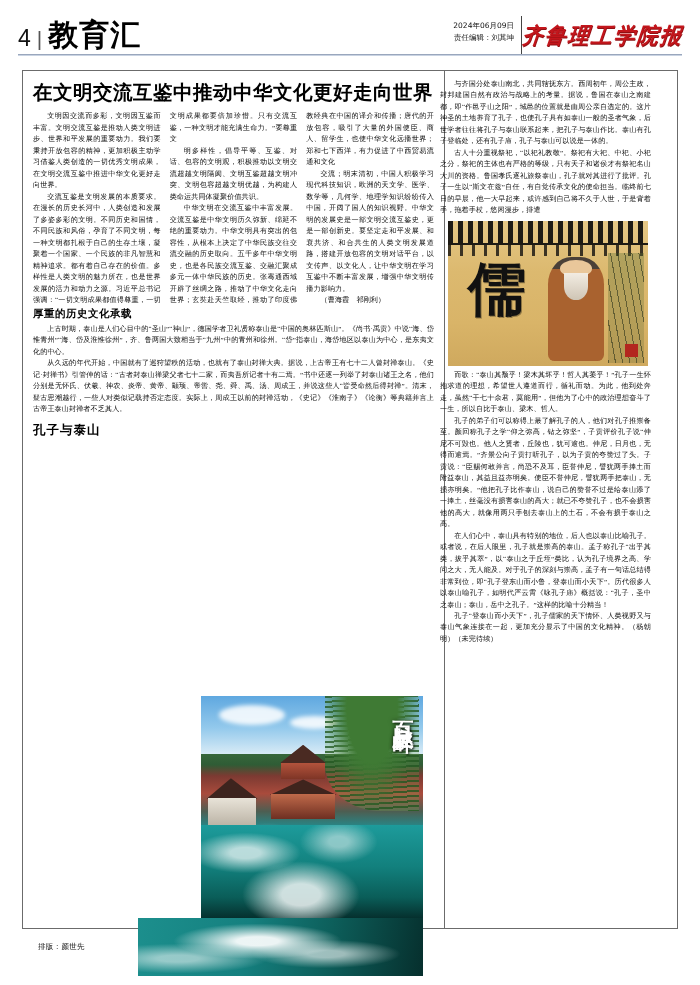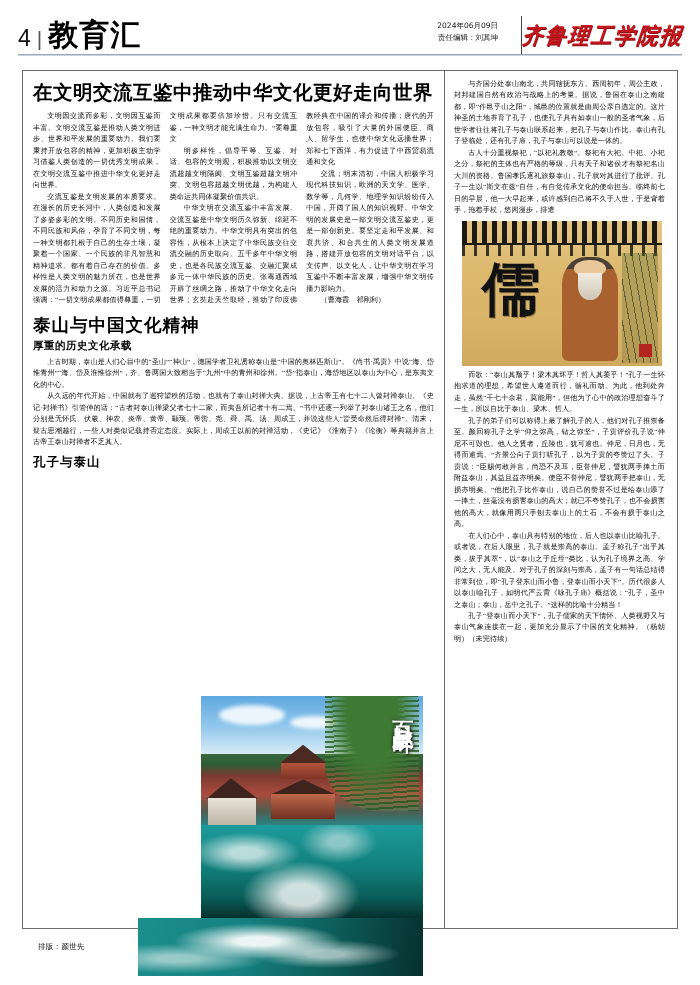--- a/index.html
+++ b/index.html
@@ -65,21 +65,21 @@
     position: absolute;
     left: 0;
     top: 36px;
     width: 664px;
     height: 0;
     border-top: 1px solid #9aa7bd;
     border-bottom: 1px solid #c9d3e2;
   }
   .mast-meta {
     position: absolute;
-    right: 184px;
+    right: 168px;
     top: 2px;
     text-align: right;
     font-family: "DejaVu Sans", sans-serif;
     font-size: 7.5px;
     line-height: 1.55;
     color: #111;
     white-space: nowrap;
   }
   .mast-logo {
     position: absolute;
@@ -318,21 +318,21 @@
       linear-gradient(180deg, rgba(90,110,50,.35), rgba(60,80,35,.2));
   }
   .ru-seal {
     position: absolute; right: 5%; bottom: 6%; width: 13px; height: 13px;
     background: #b3261f;
   }
 
   
   .rightzone {
     position: absolute;
-    left: 422px;
+    left: 408px;
     top: 0;
     width: 233px;
     height: 857px;
     box-sizing: border-box;
     padding: 8px 13px 0 9px;
   }
 
   
   .footer {
     position: absolute;
@@ -375,21 +375,20 @@
       <h1 class="headline h-main">在文明交流互鉴中推动中华文化更好走向世界</h1>
       <div class="cols3">
         <p class="body">文明因交流而多彩，文明因互鉴而丰富。文明交流互鉴是推动人类文明进步、世界和平发展的重要动力。我们要秉持开放包容的精神，更加积极主动学习借鉴人类创造的一切优秀文明成果，在文明交流互鉴中推进中华文化更好走向世界。</p>
         <p class="body">交流互鉴是文明发展的本质要求。在漫长的历史长河中，人类创造和发展了多姿多彩的文明。不同历史和国情，不同民族和风俗，孕育了不同文明，每一种文明都扎根于自己的生存土壤，凝聚着一个国家、一个民族的非凡智慧和精神追求。都有着自己存在的价值。多样性是人类文明的魅力所在，也是世界发展的活力和动力之源。习近平总书记强调：“一切文明成果都值得尊重，一切文明成果都要倍加珍惜。只有交流互鉴，一种文明才能充满生命力。”要尊重文</p>
         <p class="body">明多样性，倡导平等、互鉴、对话、包容的文明观，积极推动以文明交流超越文明隔阂、文明互鉴超越文明冲突、文明包容超越文明优越，为构建人类命运共同体凝聚价值共识。</p>
         <p class="body">中华文明在交流互鉴中丰富发展。交流互鉴是中华文明历久弥新、绵延不绝的重要动力。中华文明具有突出的包容性，从根本上决定了中华民族交往交流交融的历史取向。五千多年中华文明史，也是各民族交流互鉴、交融汇聚成多元一体中华民族的历史。张骞通西域开辟了丝绸之路，推动了中华文化走向世界；玄奘赴天竺取经，推动了印度佛教经典在中国的译介和传播；唐代的开放包容，吸引了大量的外国使臣、商人、留学生，也使中华文化远播世界；郑和七下西洋，有力促进了中西贸易流通和文化</p>
         <p class="body">交流；明末清初，中国人积极学习现代科技知识，欧洲的天文学、医学、数学等，几何学、地理学知识纷纷传入中国，开阔了国人的知识视野。中华文明的发展史是一部文明交流互鉴史，更是一部创新史。要坚定走和平发展、和衰共济、和合共生的人类文明发展道路，搭建开放包容的文明对话平台，以文传声、以文化人，让中华文明在学习互鉴中不断丰富发展，增强中华文明传播力影响力。</p>
         <p class="body byline-inline">（曹海霞　祁刚利）</p>
       </div>
 
-      <h2 class="headline h-sec">泰山与中国文化精神</h2>
       <div class="headline h-sub">厚重的历史文化承载</div>
       <div>
         <p class="body">上古时期，泰山是人们心目中的“圣山”“神山”，德国学者卫礼贤称泰山是“中国的奥林匹斯山”。《尚书·禹贡》中说“海、岱惟青州”“海、岱及淮惟徐州”，齐、鲁两国大致相当于“九州”中的青州和徐州。“岱”指泰山，海岱地区以泰山为中心，是东夷文化的中心。</p>
         <p class="body">从久远的年代开始，中国就有了巡狩望秩的活动，也就有了泰山封禅大典。据说，上古帝王有七十二人曾封禅泰山。《史记·封禅书》引管仲的话：“古者封泰山禅梁父者七十二家，而夷吾所记者十有二焉。”书中还逐一列举了封泰山诸王之名，他们分别是无怀氏、伏羲、神农、炎帝、黄帝、颛顼、帝喾、尧、舜、禹、汤、周成王，并说这些人“皆受命然后得封禅”。清末，疑古思潮越行，一些人对类似记载持否定态度。实际上，周成王以前的封禅活动，《史记》《淮南子》《论衡》等典籍并言上古帝王泰山封禅者不乏其人。</p>
       </div>
 
       <h2 class="headline h-third">孔子与泰山</h2>
 
       <div style="position:absolute; left:178px; top:625px;">
         <div class="photo photo-spring">

